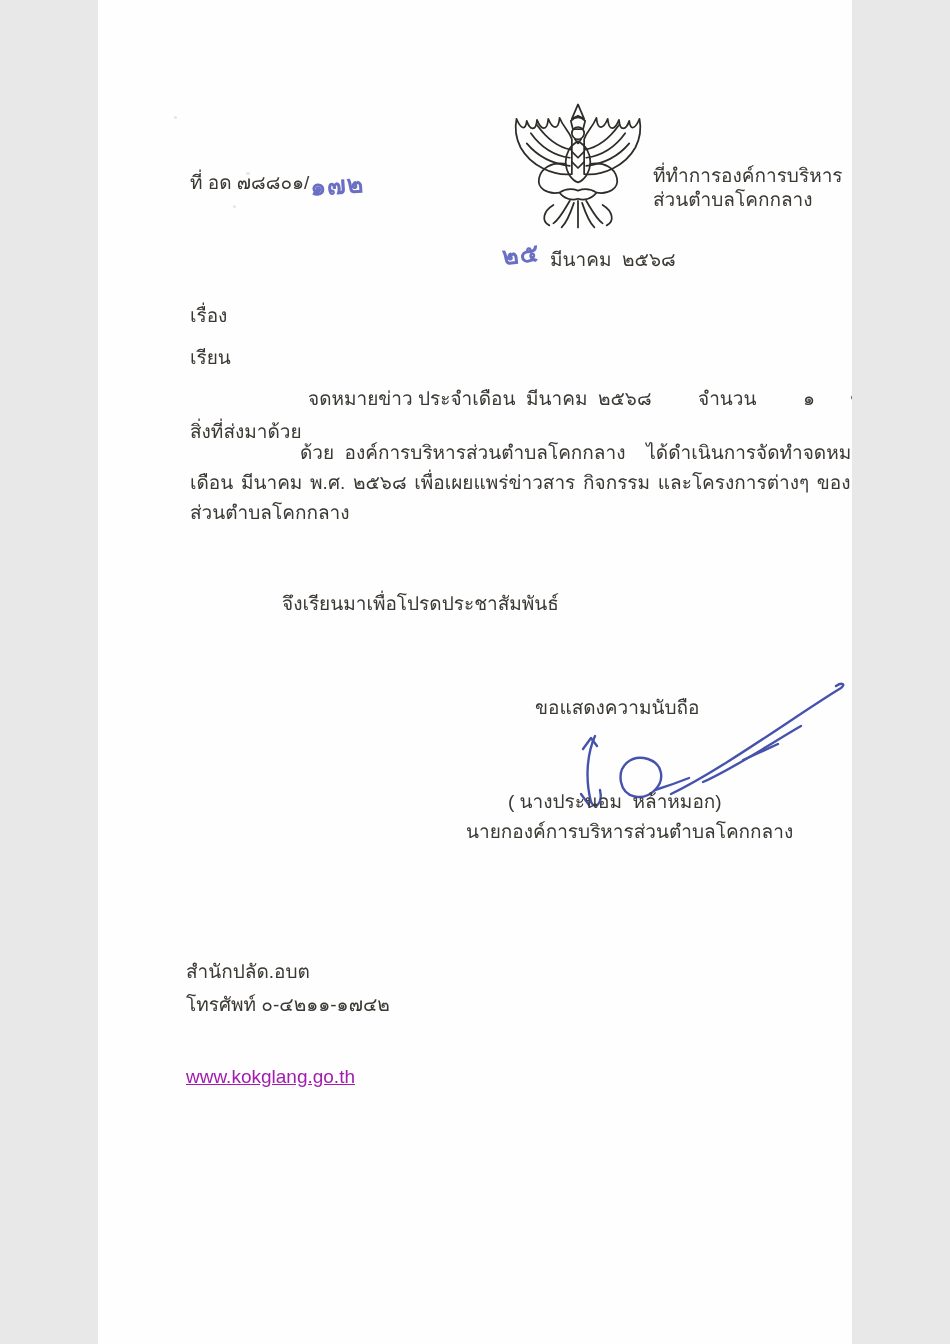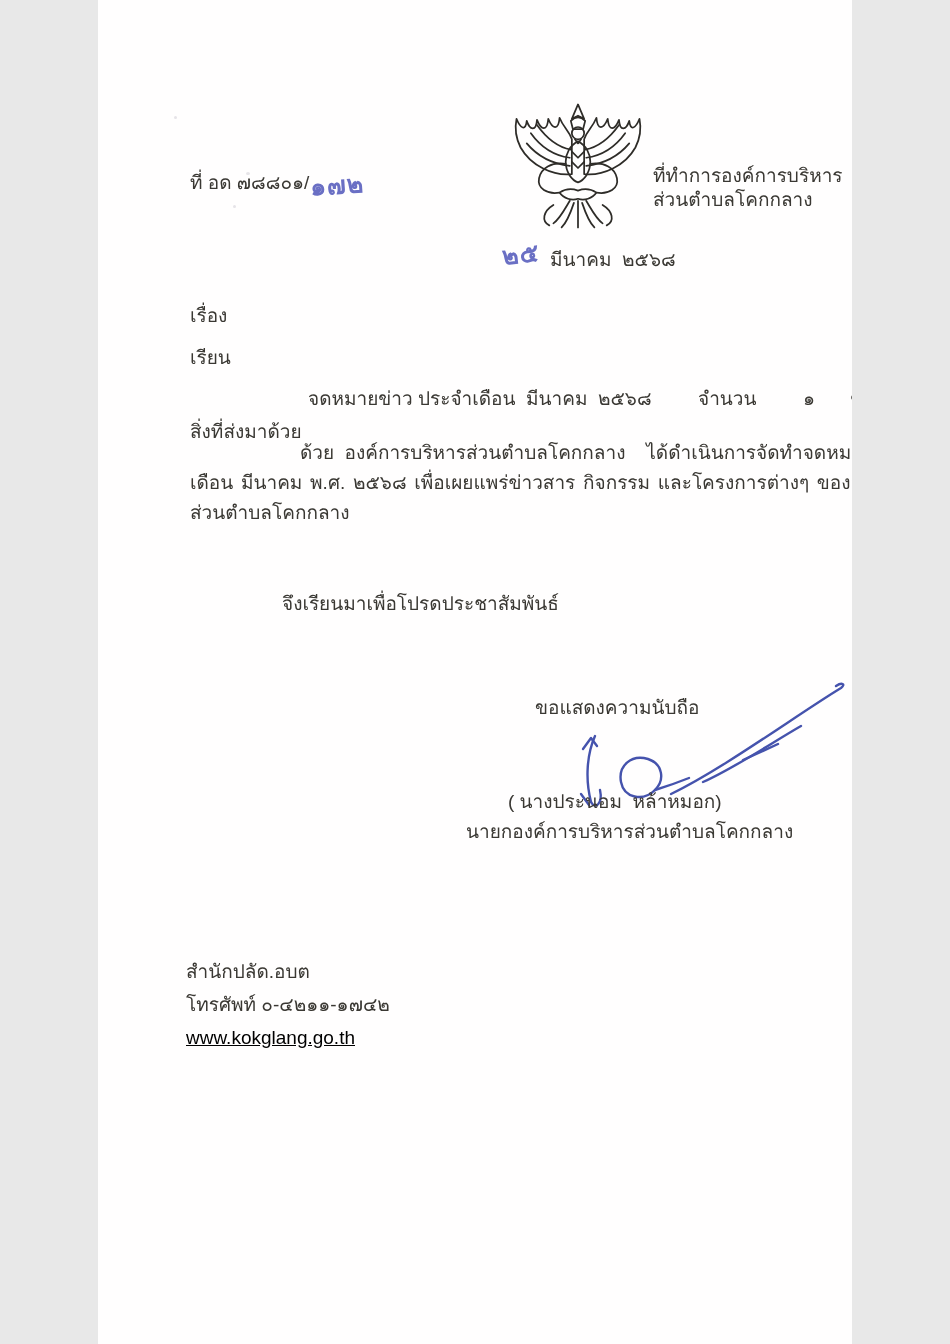--- a/index.html
+++ b/index.html
@@ -22,21 +22,21 @@
     line-height:1.58;
   }
   .hand{
     color:#6a6fc4;
     font-size:25px;
     font-weight:bold;
     letter-spacing:1px;
   }
   .rot-m4{transform:rotate(-4deg);}
   .rot-m6{transform:rotate(-6deg);}
-  .website{text-decoration:underline;color:#000000;}
+  .website{text-decoration:underline;color:#a21caf;margin-top:39px;}
   .emblem-svg{stroke:#2e2c28;fill:none;stroke-width:1.7;stroke-linecap:round;stroke-linejoin:round;}
   .sig-svg{stroke:#4553ad;fill:none;stroke-width:2.4;stroke-linecap:round;stroke-linejoin:round;}
   .smudge{position:absolute;border-radius:50%;background:#9a96a6;opacity:.25;}
 </style>
 </head>
 <body>
 
 <div class="page">
 
   <div class="smudge" style="left:76px;top:116px;width:3px;height:3px;"></div>

